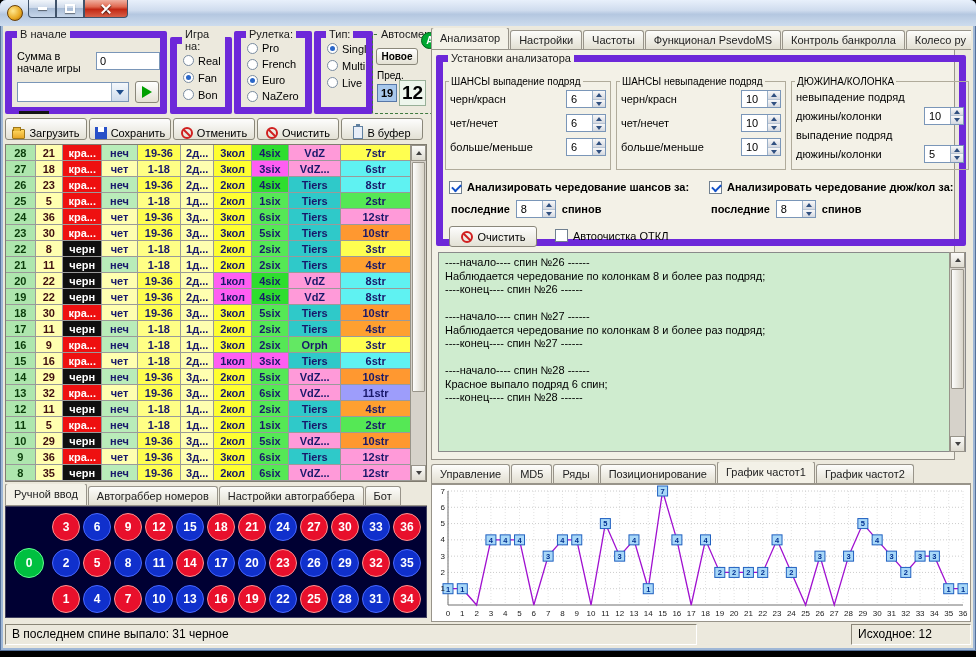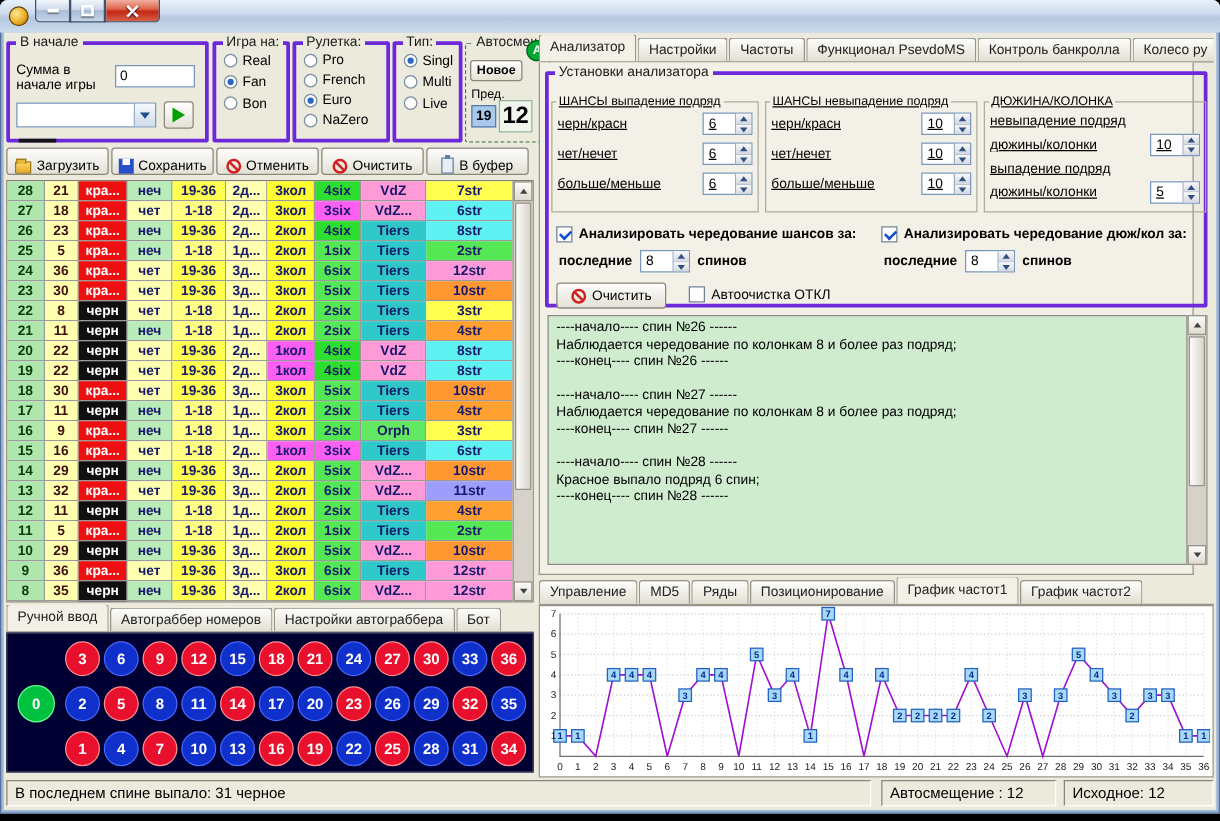--- a/index.html
+++ b/index.html
@@ -27,21 +27,21 @@
   .glyph-x { position: relative; width: 12px; height: 12px; }
   .glyph-x span { position: absolute; left: 0; top: 5px; width: 12px; height: 2px; background: #fff;
                   box-shadow: 0 1px 1px rgba(0,0,0,.5); }
   .glyph-x span:first-child { transform: rotate(45deg); }
   .glyph-x span:last-child { transform: rotate(-45deg); }
 
   .client { position: absolute; left: 3px; top: 26px; width: 970px; height: 622px; background: #ece9dd; }
   .left-panel { position: absolute; left: 2px; top: 2px; width: 422px; height: 594px; }
   .right-panel { position: absolute; left: 428px; top: 2px; width: 540px; height: 594px; }
 
-  fieldset.gbox { position: absolute; border: 3px solid #6d28d9; border-radius: 2px; }
+  fieldset.gbox { position: absolute; border: 7px solid #6d28d9; border-radius: 2px; }
   fieldset.gbox > legend { font-size: 11px; padding: 0 3px; margin-left: 5px; color: #1a1a1a; }
 
   
   .g-start { left: 0; top: 0; width: 162px; height: 86px; }
   .start-label { position: absolute; left: 5px; top: 10px; width: 76px; font-size: 11px; line-height: 12px; }
   .txt { border: 1px solid #7a96b8; background: #fff; font-size: 11px; padding: 1px 3px; }
   .start-input { position: absolute; left: 84px; top: 12px; width: 64px; height: 18px; }
   .combo { position: absolute; left: 5px; top: 42px; width: 112px; height: 20px; background: #fff;
            border: 1px solid #7a96b8; display: flex; }
   .combo-val { flex: 1; font-size: 11px; padding: 2px 3px; }
@@ -139,21 +139,21 @@
             font-size: 12px; display: flex; align-items: center; justify-content: center; }
   .padnum.pred { border: 1px solid #ff9090; }
   .padnum.pblk { border: 1px solid #4868ff; }
   .padnum.zero { width: 30px; height: 30px; border: 1px solid #60ff90; }
 
   
   .right-tabs { position: absolute; left: 0; top: 0; width: 540px; }
   .tabpage { position: absolute; left: 0; top: 22px; width: 524px; height: 410px;
              border: 1px solid #98948a; border-top: none; background: #f3f1e7; }
   .an-main { left: 4px; top: 2px; width: 530px; height: 194px; }
-  .an-groups { position: absolute; left: 2px; top: 12px; width: 526px; height: 96px; display: flex; gap: 5px; text-decoration: underline; }
+  .an-groups { position: absolute; left: 2px; top: 12px; width: 526px; height: 96px; display: flex; gap: 5px; }
   .subg { position: relative; border: 1px solid #b0ab9b; height: 94px; flex: 0 0 auto; }
   .subg > legend { font-size: 10px; padding: 0 2px; margin-left: 3px; }
   .subg0 { width: 166px; } .subg1 { width: 170px; } .subg2 { width: 178px; }
   .an-row { display: flex; align-items: center; justify-content: space-between; padding: 1px 4px; height: 24px; }
   .subg2 .an-row { height: 19px; }
   .an-label { font-size: 11px; }
   .spin { position: relative; width: 40px; height: 18px; background: #fff; border: 1px solid #7a96b8;
           display: flex; flex: 0 0 auto; }
   .spin-val { flex: 1; font-size: 11px; padding: 2px 0 0 4px; }
   .spin-ud { width: 13px; display: flex; flex-direction: column; border-left: 1px solid #9ab0c8; }
@@ -978,17 +978,16 @@
             <text x="13" y="73.64285714285714" font-size="8" fill="#202020" text-anchor="end">3</text>
             <text x="13" y="57.357142857142854" font-size="8" fill="#202020" text-anchor="end">4</text>
             <text x="13" y="41.07142857142857" font-size="8" fill="#202020" text-anchor="end">5</text>
             <text x="13" y="24.785714285714285" font-size="8" fill="#202020" text-anchor="end">6</text>
             <text x="13" y="8.5" font-size="8" fill="#202020" text-anchor="end">7</text>
           </svg></div>
     </div>
 
     <div class="statusbar">
       <div class="sbox sbox1">В последнем спине выпало: 31 черное</div>
-      <div class="sbox sbox2">Автосмещение : 12</div>
       <div class="sbox sbox3">Исходное: 12</div>
     </div>
   </div>
 </div>
 
 </body></html>

